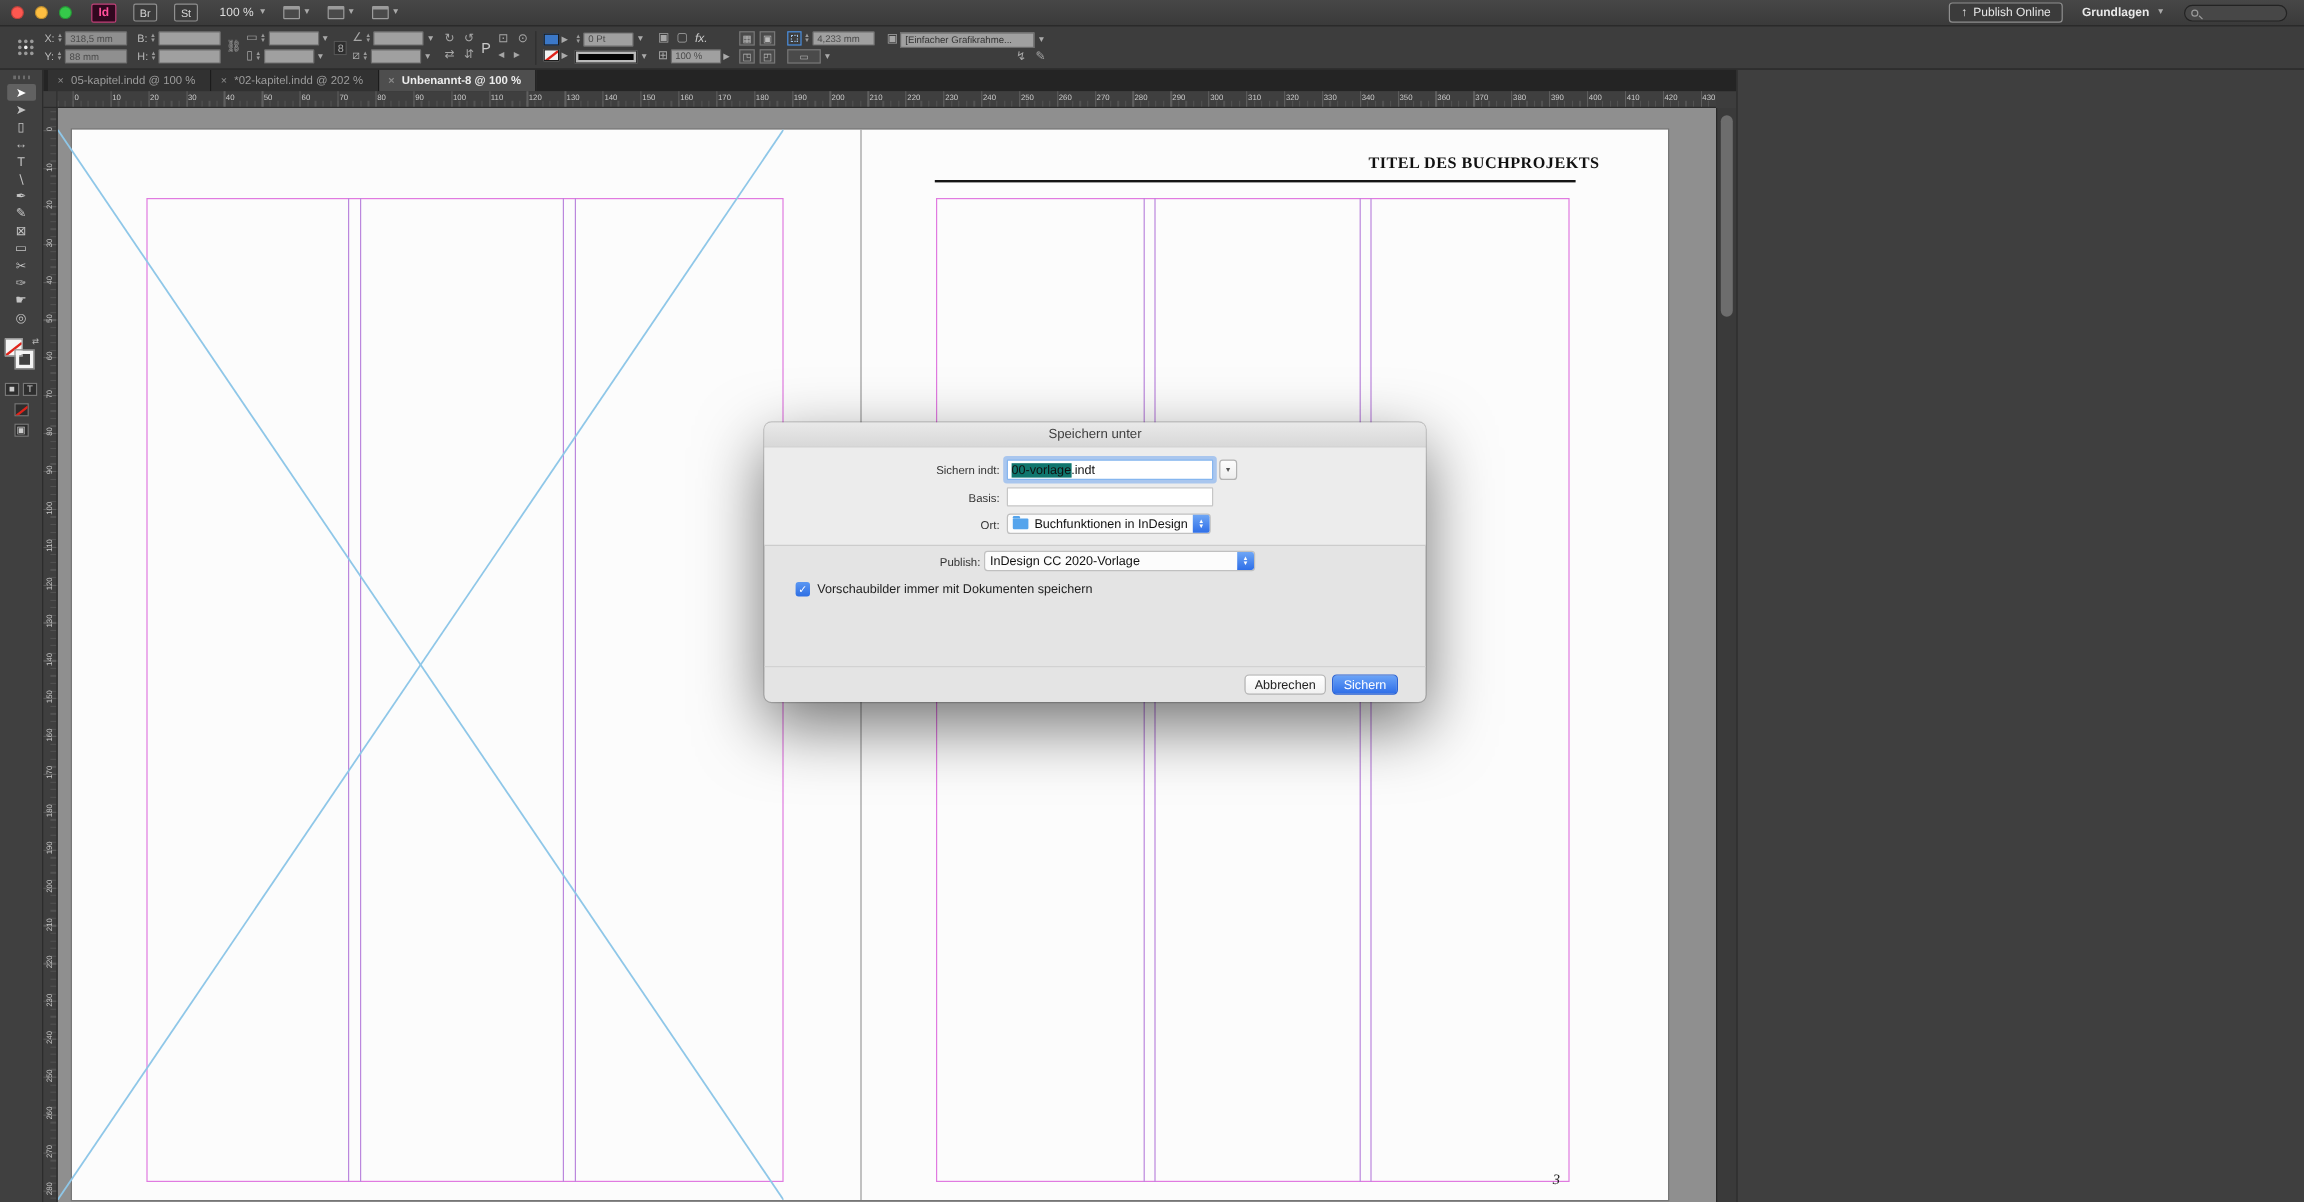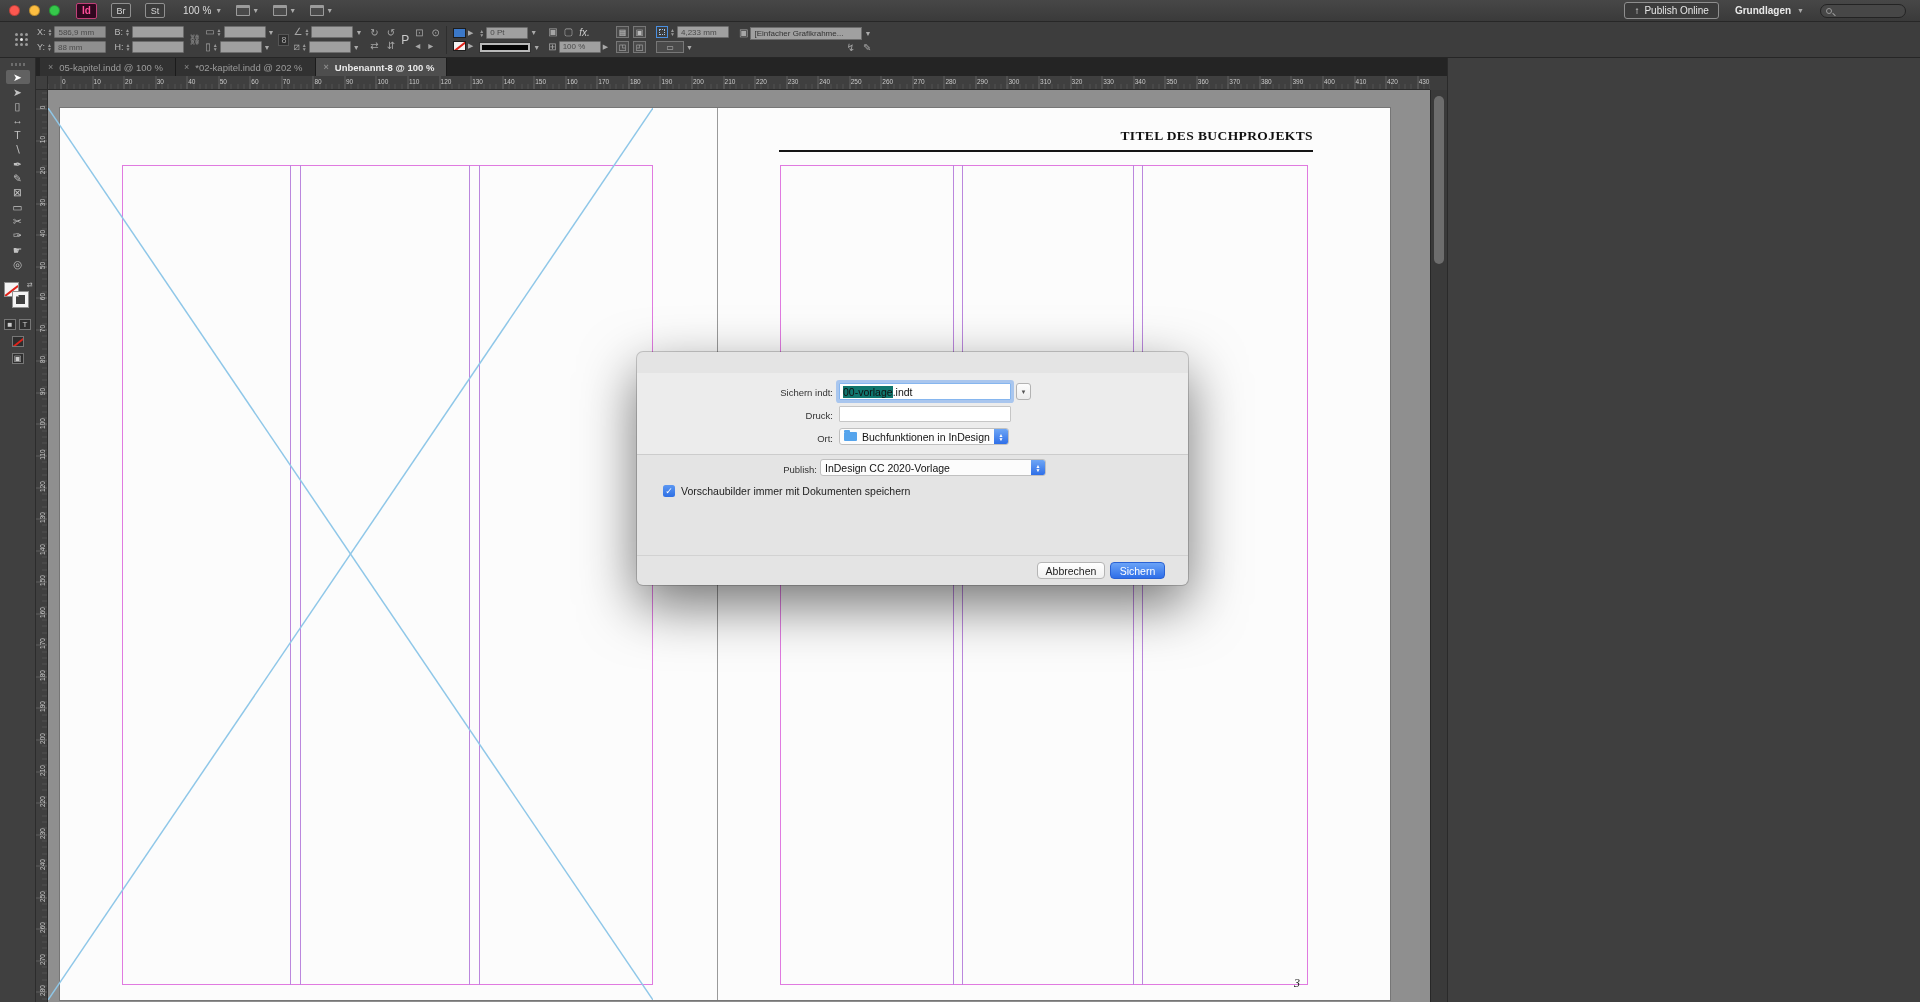--- a/index.html
+++ b/index.html
@@ -74,21 +74,21 @@
   .tb-minirow{display:flex;gap:3px;margin-top:6px}
   .tb-mini{width:12px;height:11px;border:1px solid #777;background:#2e2e2e;color:#ccc;font-size:8px;display:flex;align-items:center;justify-content:center;position:relative;overflow:hidden}
 
   
   #canvas{position:absolute;left:48px;top:90px;width:1382px;height:912px;background:#8f8f8f;overflow:hidden;z-index:1}
   .pagespread{position:absolute;left:12px;top:18px;width:1330px;height:892px;background:#fcfcfc;box-shadow:0 0 0 1px #767676}
   .spine{position:absolute;left:669px;top:18px;width:1px;height:892px;background:#9a9a9a}
   .marginbox{position:absolute;border:1px solid #e07ae0}
   .colguide{position:absolute;top:75px;height:820px;width:1px;background:#bb87dd}
   .xsvg{position:absolute;left:0;top:18px;z-index:2}
-  .doctitle{position:absolute;left:900px;top:38px;width:365px;text-align:right;font-family:"Liberation Serif",serif;font-weight:bold;font-size:13.5px;letter-spacing:.4px;color:#111}
+  .doctitle{position:absolute;left:920px;top:38px;width:365px;text-align:right;font-family:"Liberation Serif",serif;font-weight:bold;font-size:13.5px;letter-spacing:.4px;color:#111}
   .docrule{position:absolute;left:731px;top:60px;width:534px;height:2px;background:#151515}
   .pagenum{position:absolute;left:1246px;top:886px;font-family:"Liberation Serif",serif;font-style:italic;font-size:12px;color:#222}
   .canv-scroll{position:absolute;left:1430px;top:90px;width:17px;height:912px;background:#3a3a3a;border-left:1px solid #272727;z-index:20}
   .canv-thumb{position:absolute;left:3px;top:6px;width:10px;height:168px;background:#6d6d6d;border-radius:5px}
 
   
   .dock{position:absolute;left:1447px;top:58px;width:473px;height:944px;background:#3f3f3f;border-left:1px solid #2a2a2a;z-index:22}
   .panel{position:absolute;background:#4e4e4e;overflow:hidden}
   .phead{height:20px;background:#383838;display:flex;align-items:flex-end}
   .ptab{background:#535353;color:#e8e8e8;font-size:10px;font-weight:bold;padding:3px 9px 3px 8px;border-radius:3px 3px 0 0;margin-left:3px;white-space:nowrap}
@@ -250,21 +250,21 @@
         <i class="c"></i>
         <i></i>
         <i></i>
         <i></i>
         <i></i>
       </div>
     <div class="cgroup" style="margin-left:8px">
       <div class="crow">
           <span class="clabel">X:</span>
           <span class="stp">▲<br>▼</span>
-          <span class="cfield dark">586,9 mm</span>
+          <span class="cfield dark">318,5 mm</span>
         </div>
       <div class="crow">
           <span class="clabel">Y:</span>
           <span class="stp">▲<br>▼</span>
           <span class="cfield dark">88 mm</span>
         </div>
     </div>
     <div class="cgroup" style="margin-left:8px">
       <div class="crow">
           <span class="clabel">B:</span>
@@ -1010,31 +1010,32 @@
 
         <span class="swtail cmyk hid show"></span>
       </div>
       </div>
     <div class="filler" style="top:148px;bottom:0;background:#4c4c4c"></div>
   </div>
 
   <div class="dockstrip" style="left:1912px;top:58px;width:8px;height:944px"></div>
 
   <div class="sheet">
+    <div class="sheet-title">Speichern unter</div>
     <div class="sheet-top"></div>
     <div class="sheet-row" style="left:0;top:30px;width:196px;height:19px;justify-content:flex-end">
         <span class="slabel">Sichern indt:</span>
       </div>
     <div class="namefield" style="top:31px">
         <span class="sel">00-vorlage</span>
         <span>.indt</span>
       </div>
     <div class="ddbtn" style="top:31px">▼</div>
     <div class="sheet-row" style="left:0;top:54px;width:196px;height:17px;justify-content:flex-end">
-        <span class="slabel">Druck:</span>
+        <span class="slabel">Basis:</span>
       </div>
     <div class="tagsfield" style="top:54px"></div>
     <div class="sheet-row" style="left:0;top:76px;width:196px;height:18px;justify-content:flex-end">
         <span class="slabel">Ort:</span>
       </div>
     <div class="popup" style="top:76px;width:170px">
         <span class="folder"></span>
         <span>Buchfunktionen in InDesign</span>
         <span class="cap">▲<br>▼</span>
       </div>

